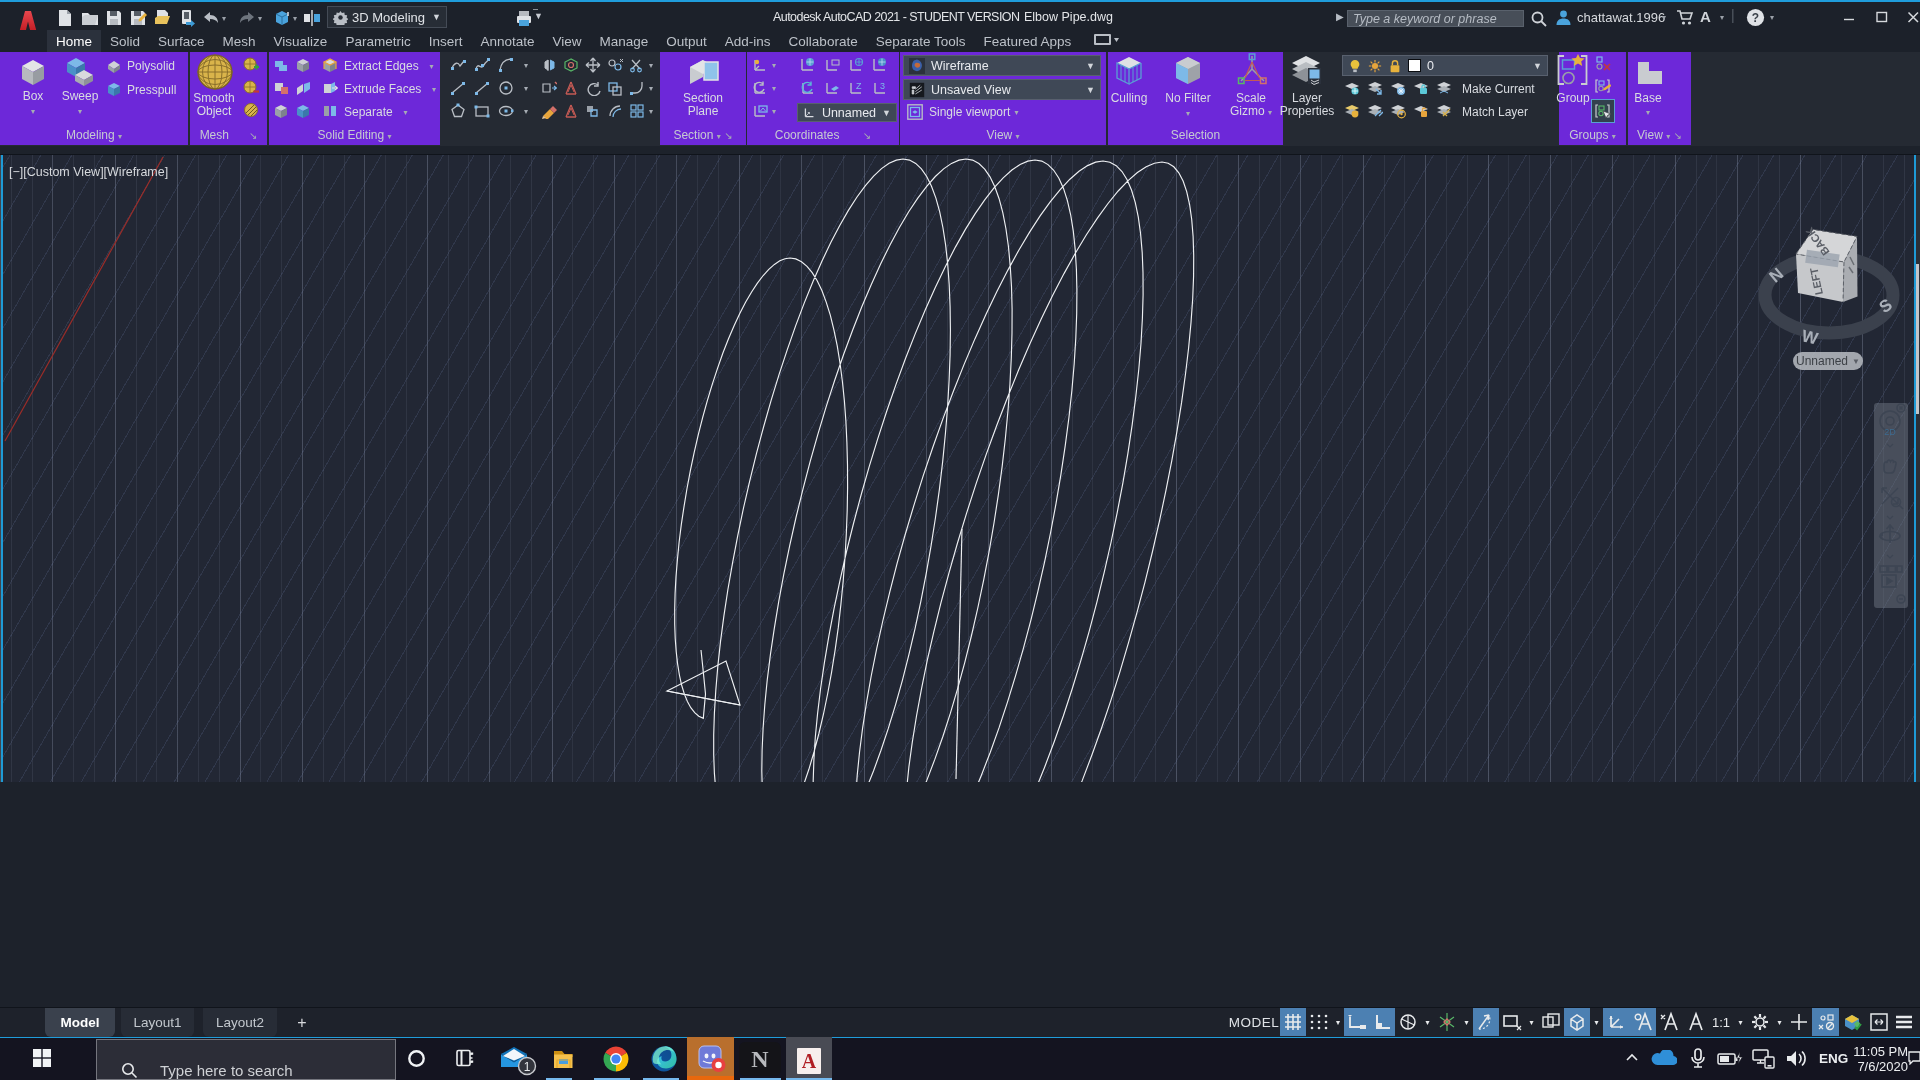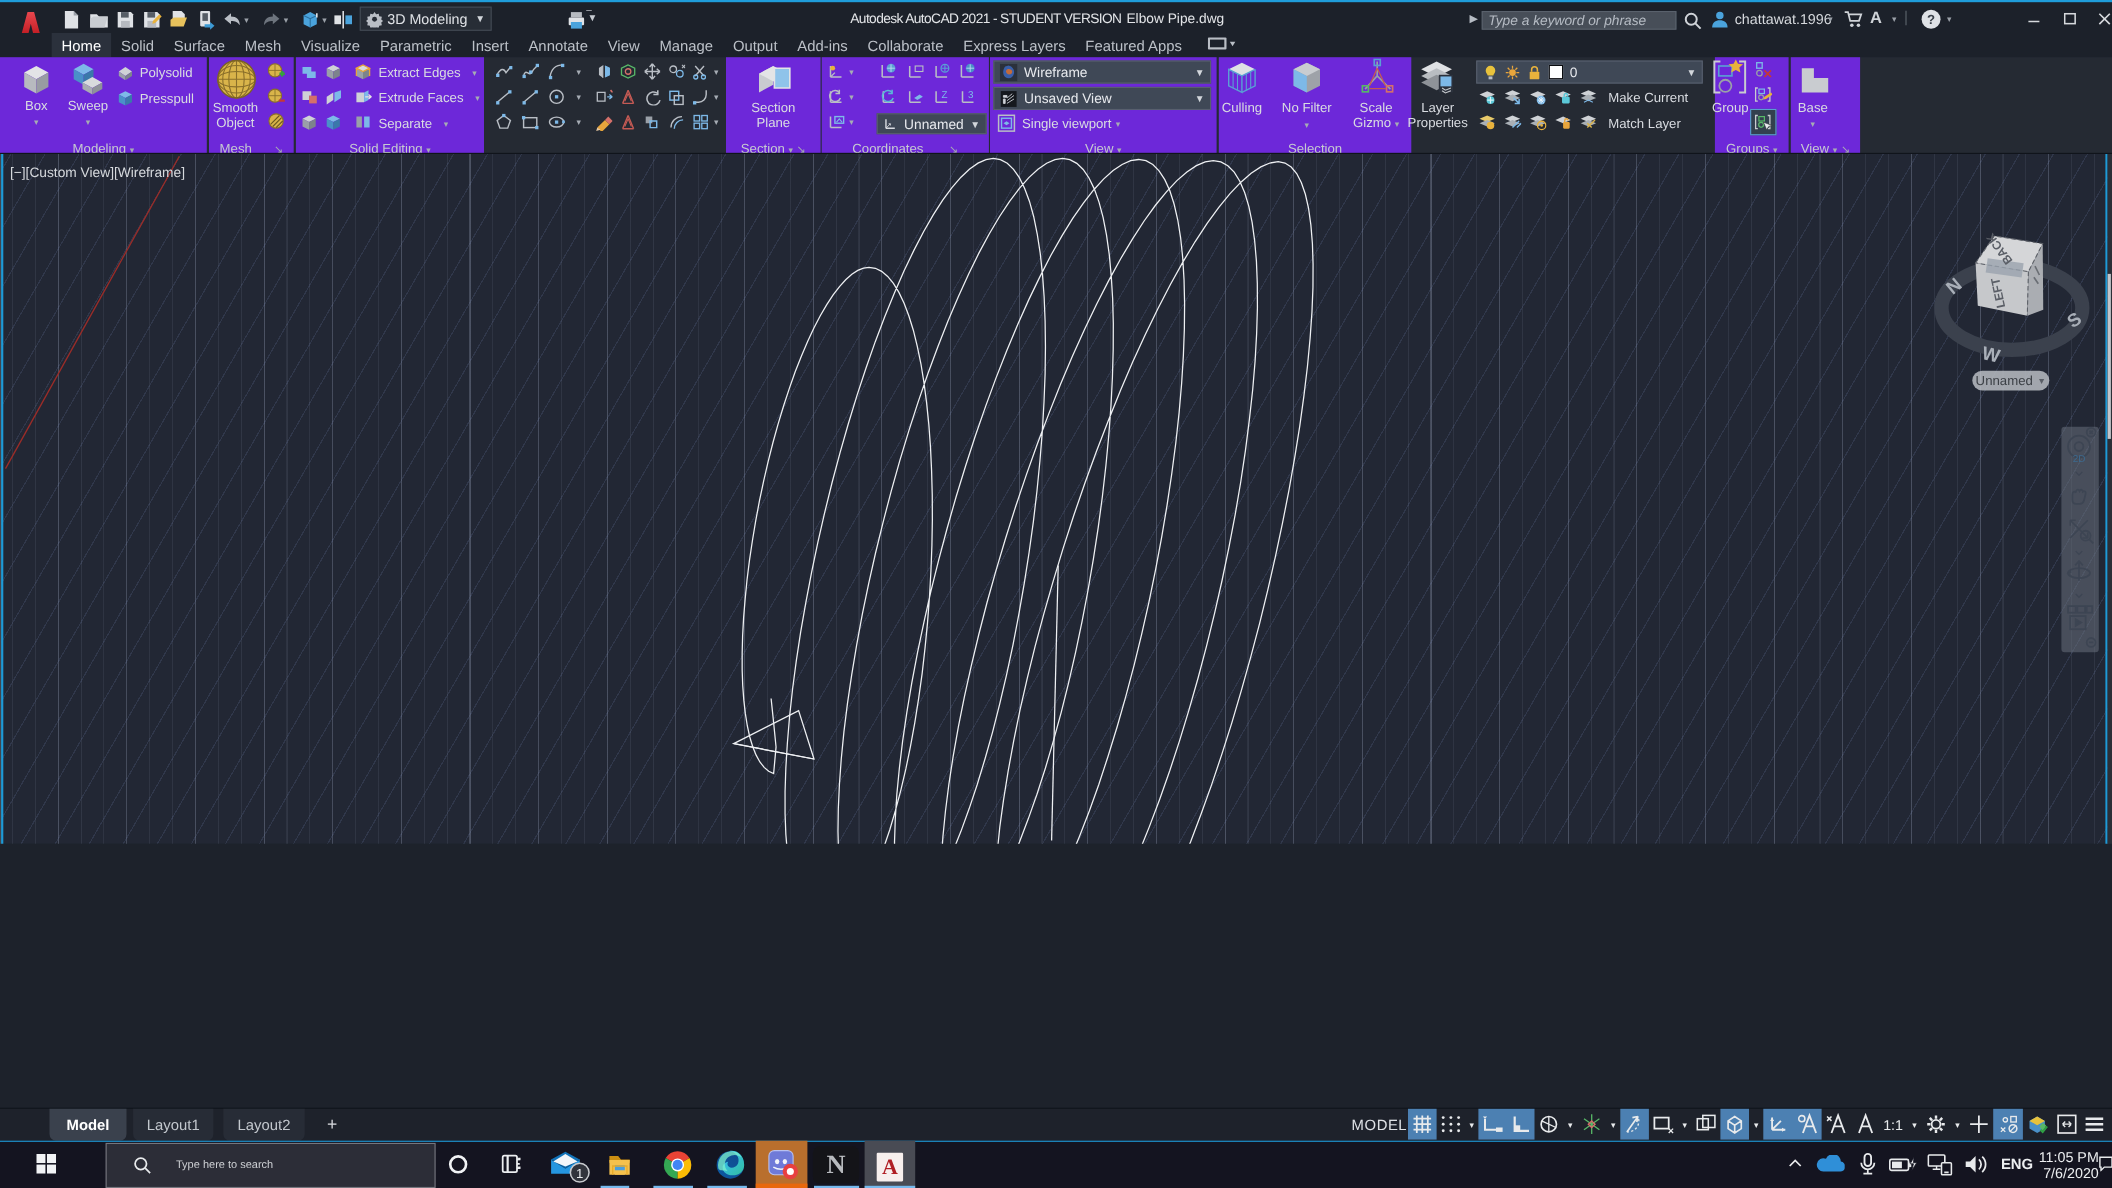--- a/index.html
+++ b/index.html
@@ -19,21 +19,21 @@
 
 #ribbon{position:absolute;left:0;top:52px;width:1920px;height:94px;background:#252a33;}
 .panel{position:absolute;top:0;height:93px;background:#6d28d9;}
 .plabel{position:absolute;bottom:3px;width:100%;text-align:center;color:#c6cad1;font-size:12px;white-space:nowrap}
 .bigbtn{position:absolute;top:3px;text-align:center;color:#d9dce1;font-size:12px;line-height:12.5px}
 .srow{position:absolute;display:flex;align-items:center;gap:4px;color:#d9dce1;font-size:12px;white-space:nowrap}
 .dd{color:#a6acb4;font-size:8px}
 .combo{position:absolute;background:#3f4856;border:1px solid #58606e;color:#e8eaee;font-size:12.5px;display:flex;align-items:center;padding:0 5px;gap:6px}
 .combo .arr{margin-left:auto;color:#d2d6db;font-size:9px}
 
-#canvas{position:absolute;left:0px;top:139px;width:1920px;height:628px;background:#222734;overflow:hidden;border-top:1px solid #10141b;}
+#canvas{position:absolute;left:0px;top:154px;width:1920px;height:628px;background:#222734;overflow:hidden;border-top:1px solid #10141b;}
 #grid{position:absolute;left:-10.4px;top:-20px;width:1980px;height:920px;
 background-image:
  repeating-linear-gradient(120deg, rgba(130,150,205,0.15) 0px, rgba(130,150,205,0.15) 1px, transparent 1px, transparent 26.8px),
  repeating-linear-gradient(90deg, rgba(150,160,185,0.10) 0px, rgba(150,160,185,0.13) 1px, transparent 1px, transparent 20.8px),
  repeating-linear-gradient(90deg, rgba(165,175,200,0.19) 0px, rgba(165,175,200,0.24) 1px, transparent 1px, transparent 62.4px);
 }
 #vplabel{position:absolute;left:9px;top:10px;color:#d6d9dd;font-size:12.5px}
 #unnamedpill{position:absolute;left:1793px;top:197px;width:70px;height:18px;background:rgba(190,194,200,0.82);border-radius:9px;color:#3c4046;font-size:12px;display:flex;align-items:center;justify-content:center;gap:4px}
 
 #navbar{position:absolute;left:1874px;top:248px;width:34px;height:205px;background:rgba(110,118,130,0.50);border-radius:3px}
@@ -41,21 +41,21 @@
 #cmdwrap{position:absolute;left:385px;top:832px;width:1146px;height:29px;display:flex;align-items:center}
 #cmdfield{position:absolute;left:85px;top:3px;width:1061px;height:23px;background:#f4f4f4;border-radius:2px;}
 
 #bottombar{position:absolute;left:0;top:1007px;width:1920px;height:30px;background:#1e222b;border-top:1px solid #10141b}
 .ltab{position:absolute;top:0px;height:29px;color:#c3c8ce;font-size:13.5px;display:flex;align-items:center;justify-content:center;border-radius:0 0 6px 6px;background:#272c36}
 #statusbar{position:absolute;right:4px;top:1008px;height:28px;display:flex;align-items:center;color:#e8eaec}
 .sbtn{height:28px;display:flex;align-items:center;justify-content:center;color:#e8eaec;position:relative}
 .sbtn.on{background:#4c80b2}
 
 #taskbar{position:absolute;left:0;top:1037px;width:1920px;height:43px;background:#141420;border-top:1px solid #1f9ddb}
-#tsearch{position:absolute;left:96px;top:1039px;width:300px;height:41px;background:#2c2d37;border:1px solid #75767e;color:#cfd1d5;font-size:10px;display:flex;align-items:center}
+#tsearch{position:absolute;left:96px;top:1039px;width:300px;height:41px;background:#2c2d37;border:1px solid #75767e;color:#cfd1d5;font-size:15px;display:flex;align-items:flex-end}
 .underline{position:absolute;top:1078px;height:2px;background:#76b9ed}
 </style></head><body>
 <div id="app">
 <div id="titlebar">
 <svg class="abs" style="left:14px;top:8px" width="28" height="37" viewBox="0 0 28 37">
 <defs>
           <linearGradient id="alg" x1="0" y1="0" x2="0" y2="1">
             <stop offset="0" stop-color="#e8474e"></stop>
             <stop offset=".55" stop-color="#c62128"></stop>
             <stop offset="1" stop-color="#9e161b"></stop>
@@ -173,21 +173,21 @@
       <div class="tab">Mesh</div>
       <div class="tab">Visualize</div>
       <div class="tab">Parametric</div>
       <div class="tab">Insert</div>
       <div class="tab">Annotate</div>
       <div class="tab">View</div>
       <div class="tab">Manage</div>
       <div class="tab">Output</div>
       <div class="tab">Add-ins</div>
       <div class="tab">Collaborate</div>
-      <div class="tab">Express Layers</div>
+      <div class="tab">Separate Tools</div>
       <div class="tab">Featured Apps</div>
 <svg style="margin:2px 0 0 14px" width="26" height="16" viewBox="0 0 26 16">
         <rect x="0" y="2" width="17" height="11" rx="1" fill="#b9bec5"></rect>
         <rect x="2" y="4" width="13" height="7" fill="#1c212a"></rect>
         <path d="M20 6 l5 0 -2.5 4 z" fill="#b9bec5"></path>
       </svg>
     </div>
 <div id="ribbon">
 <div class="panel" style="left:0px;width:188px">
         <div class="plabel">Modeling <span class="dd">▾</span></div>

